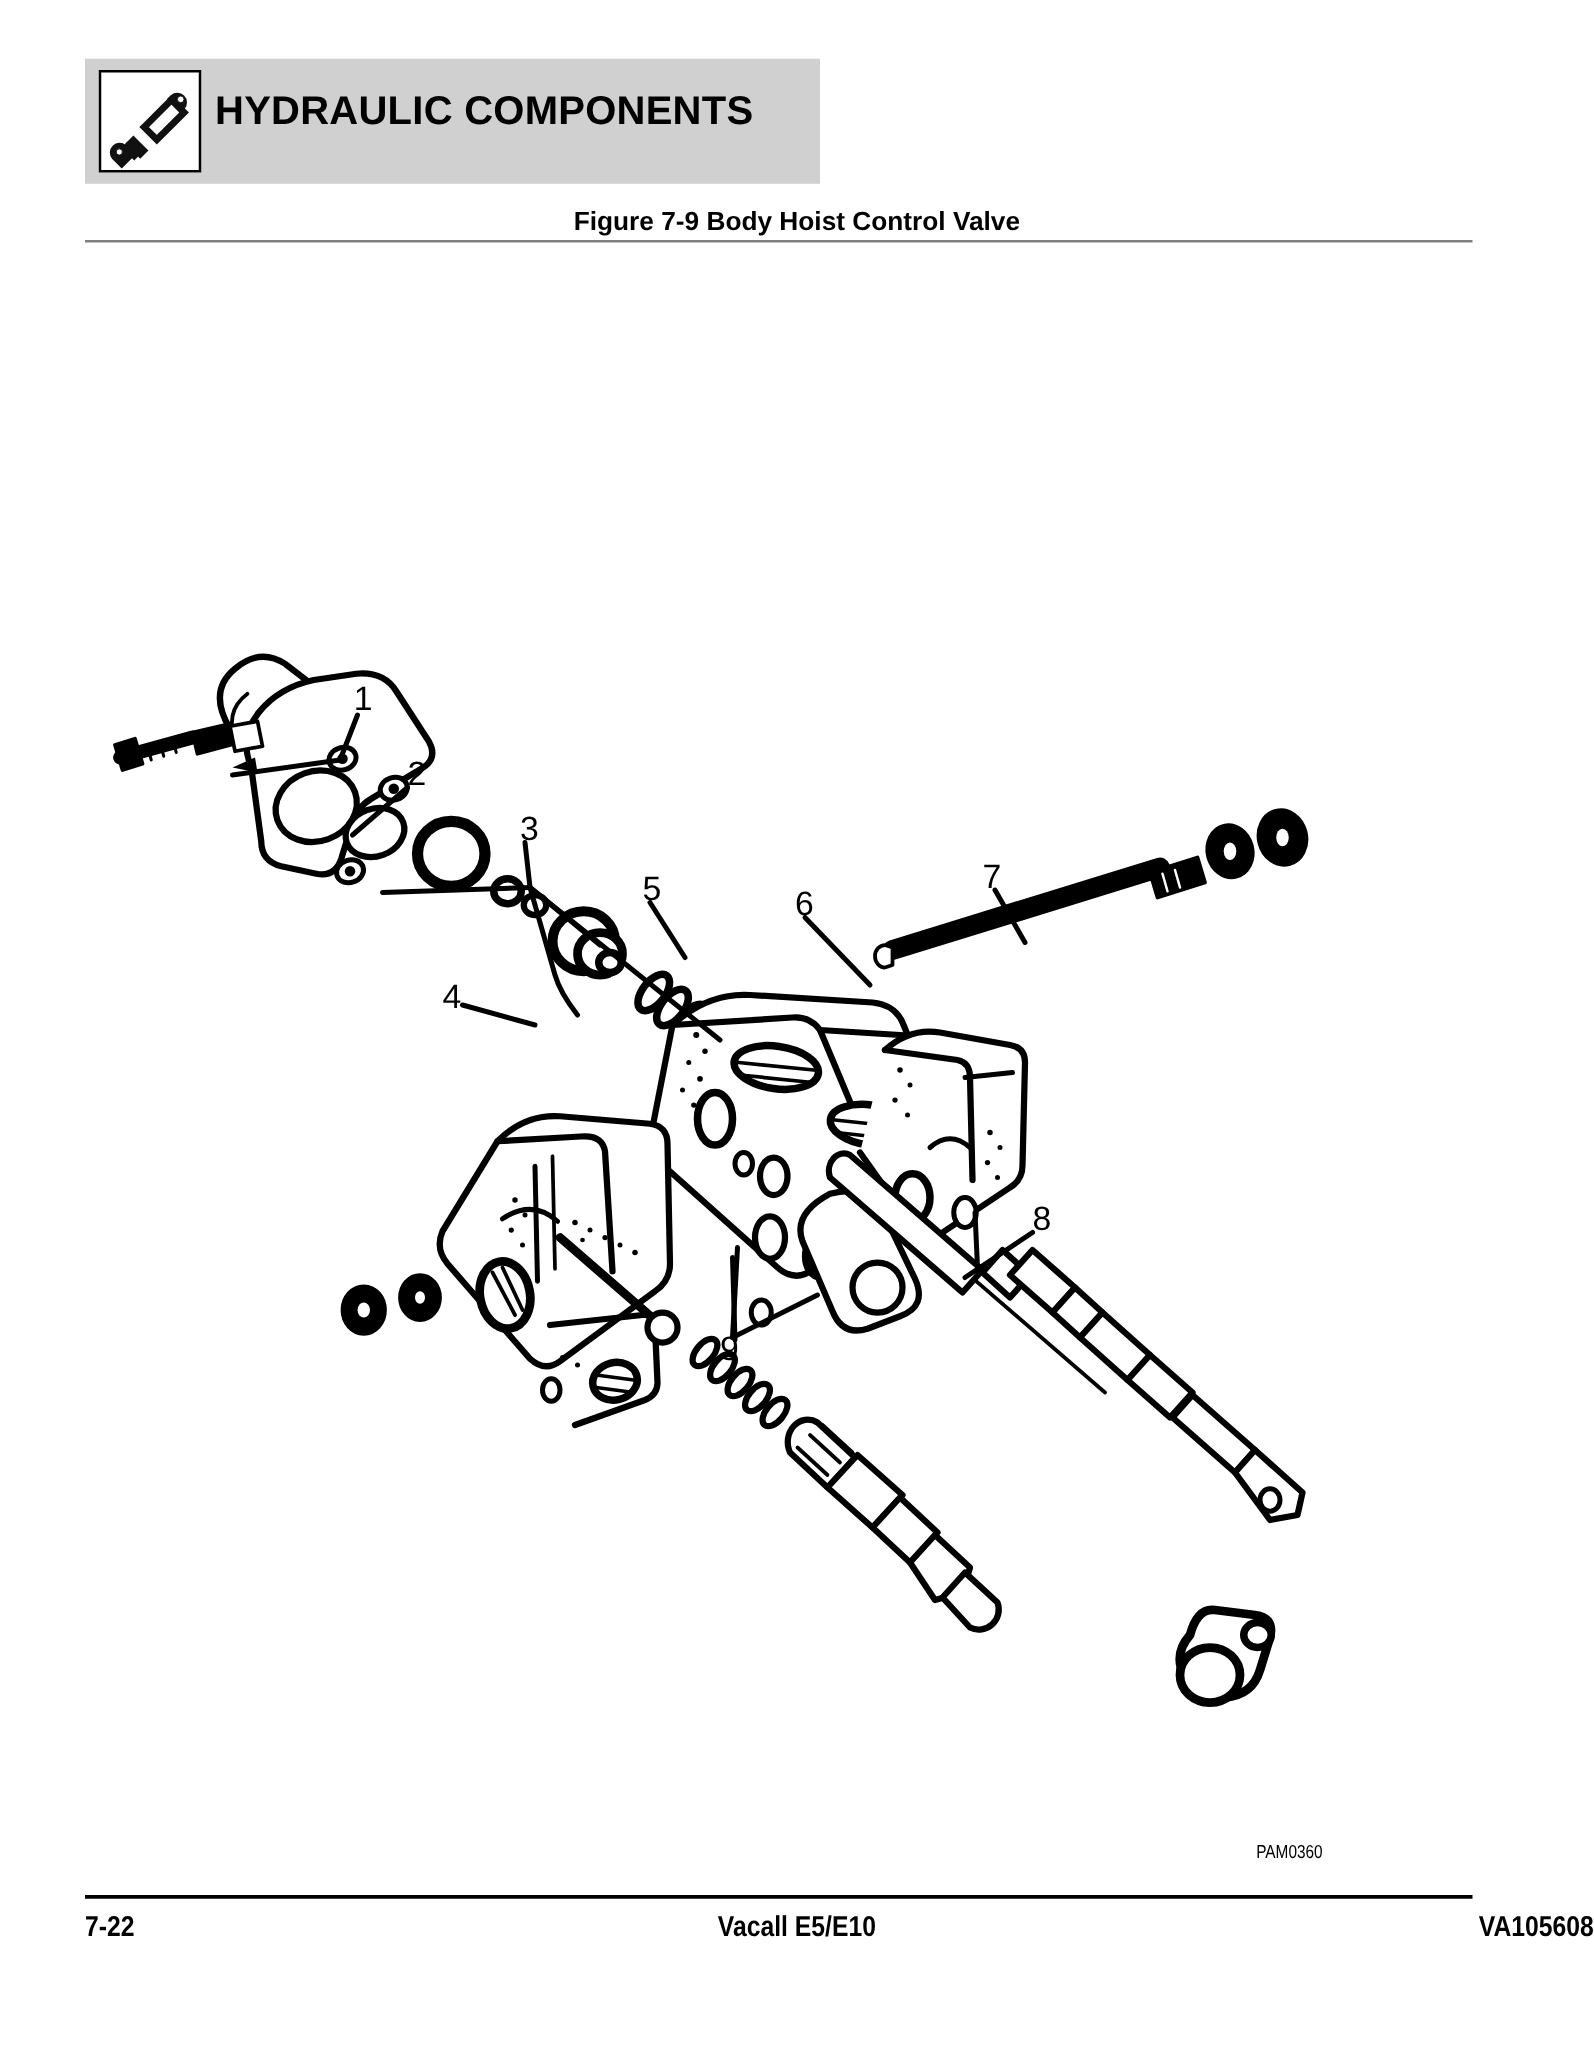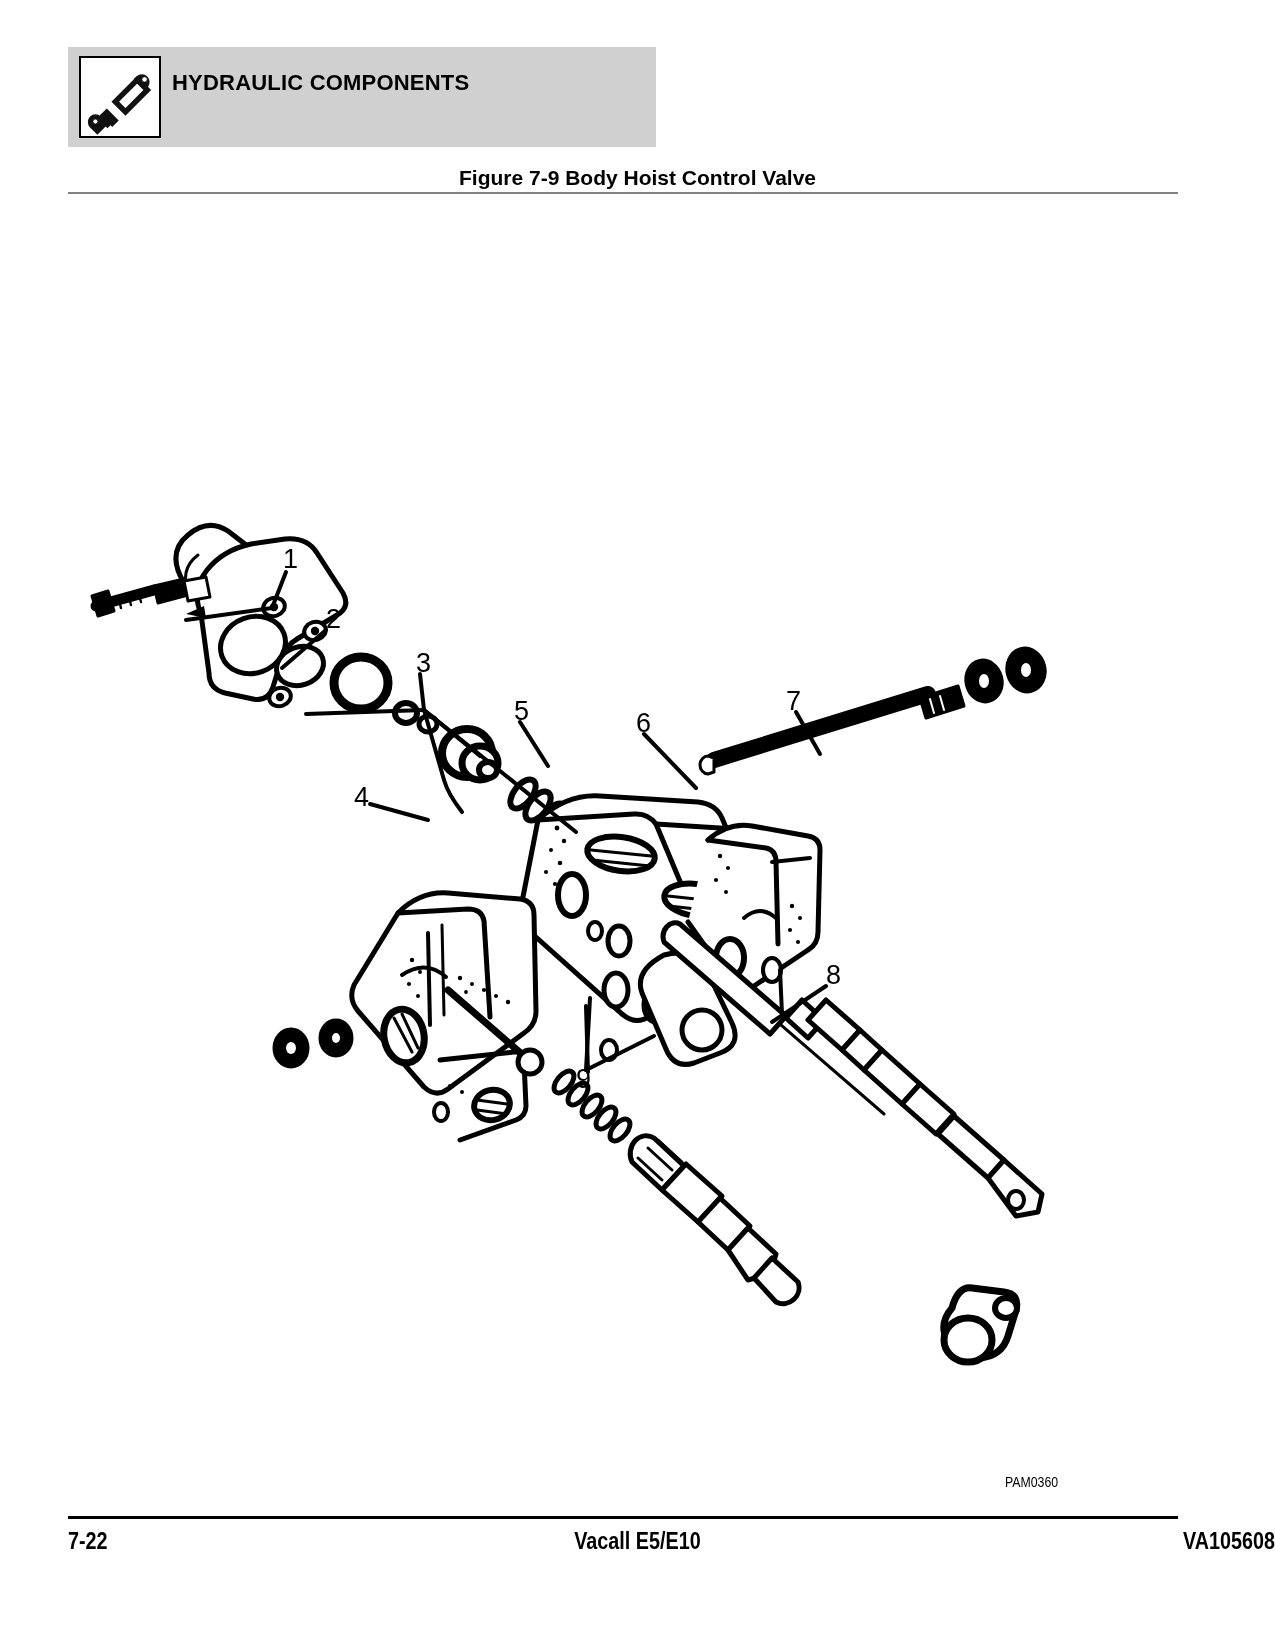--- a/index.html
+++ b/index.html
@@ -7,21 +7,21 @@
        font-family:"Liberation Sans", sans-serif;color:#000;
        -webkit-font-smoothing:antialiased;}
 
   
   #header-band{position:absolute;left:68px;top:47px;width:588px;height:100px;
                background:#d0d0d0;}
   #header-icon-box{position:absolute;left:79px;top:56px;width:82px;height:82px;
                background:#ffffff;border:2px solid #000;box-sizing:border-box;}
   #header-icon-box svg{display:block;width:100%;height:100%;}
   #header-title{position:absolute;left:172px;top:70px;
-               font-size:22px;font-weight:bold;letter-spacing:.2px;
+               font-size:32px;font-weight:bold;letter-spacing:.2px;
                white-space:nowrap;font-stretch:condensed;}
 
   
   #figure-title{position:absolute;left:0;top:166px;width:1275px;text-align:center;
                font-size:21px;font-weight:bold;}
   #title-rule{position:absolute;left:68px;top:192px;width:1110px;height:2px;
                background:#808080;}
 
   
   #figure-area{position:absolute;left:68px;top:200px;width:1110px;height:1250px;}

